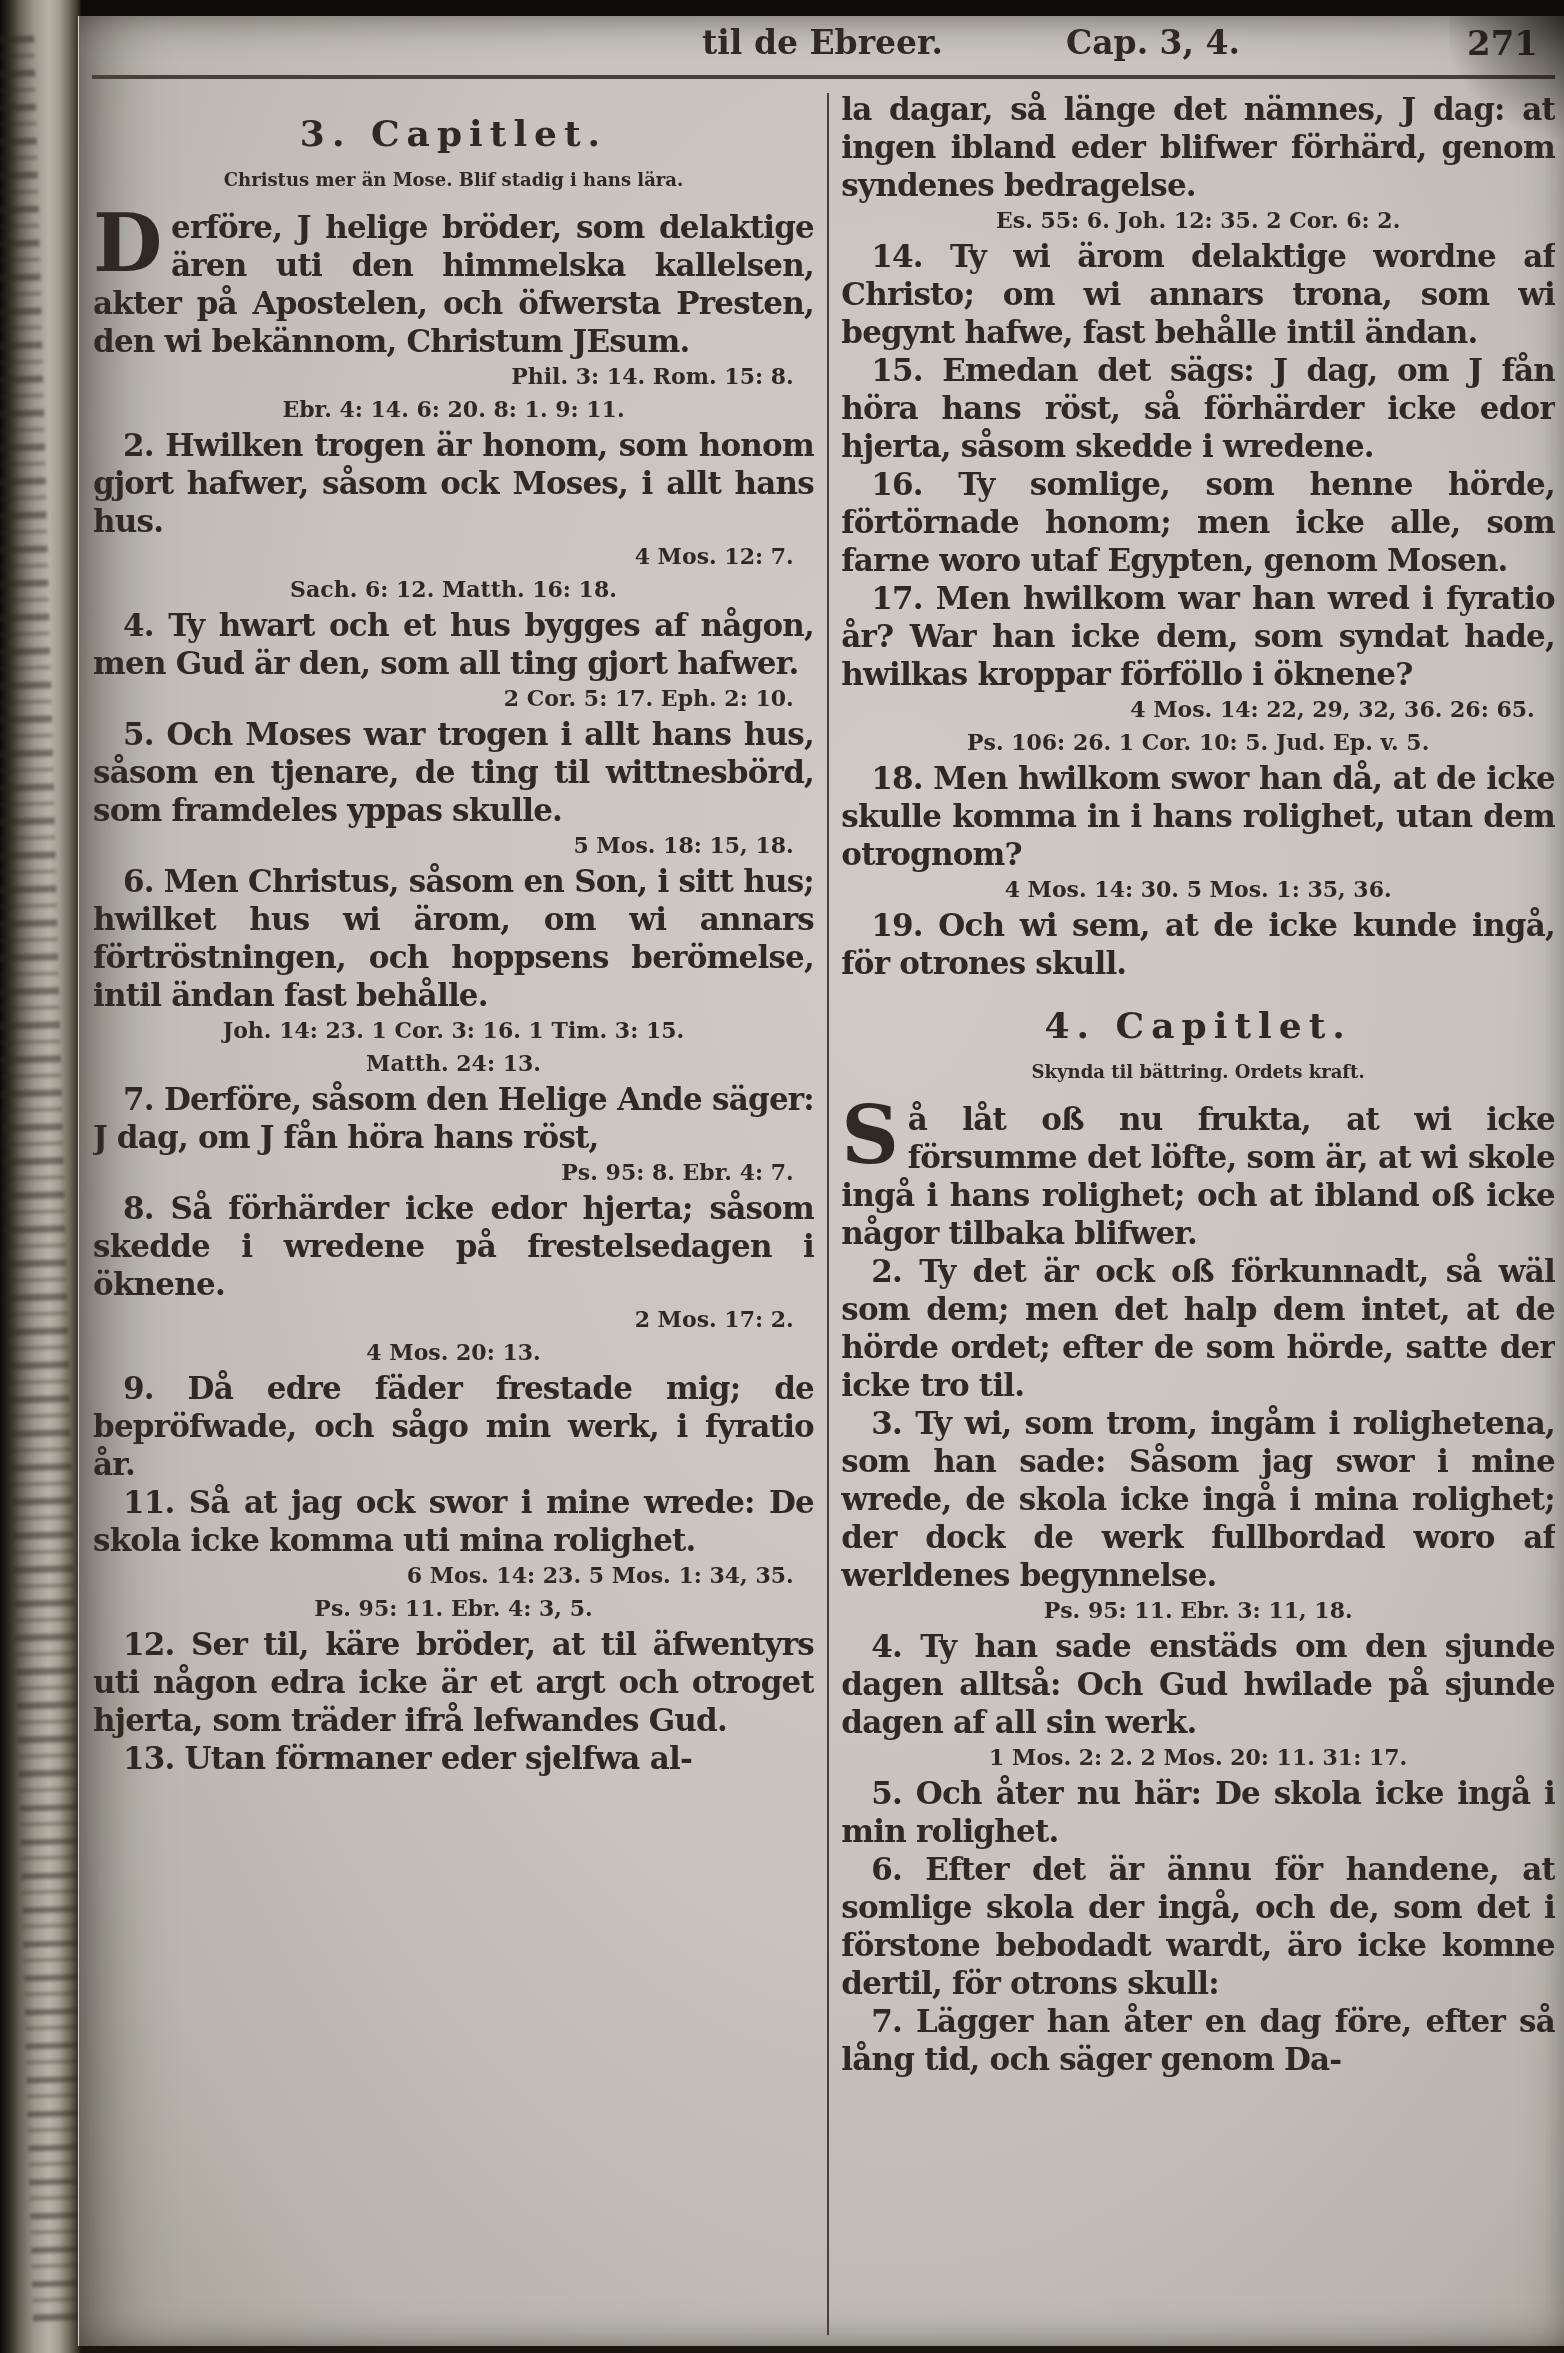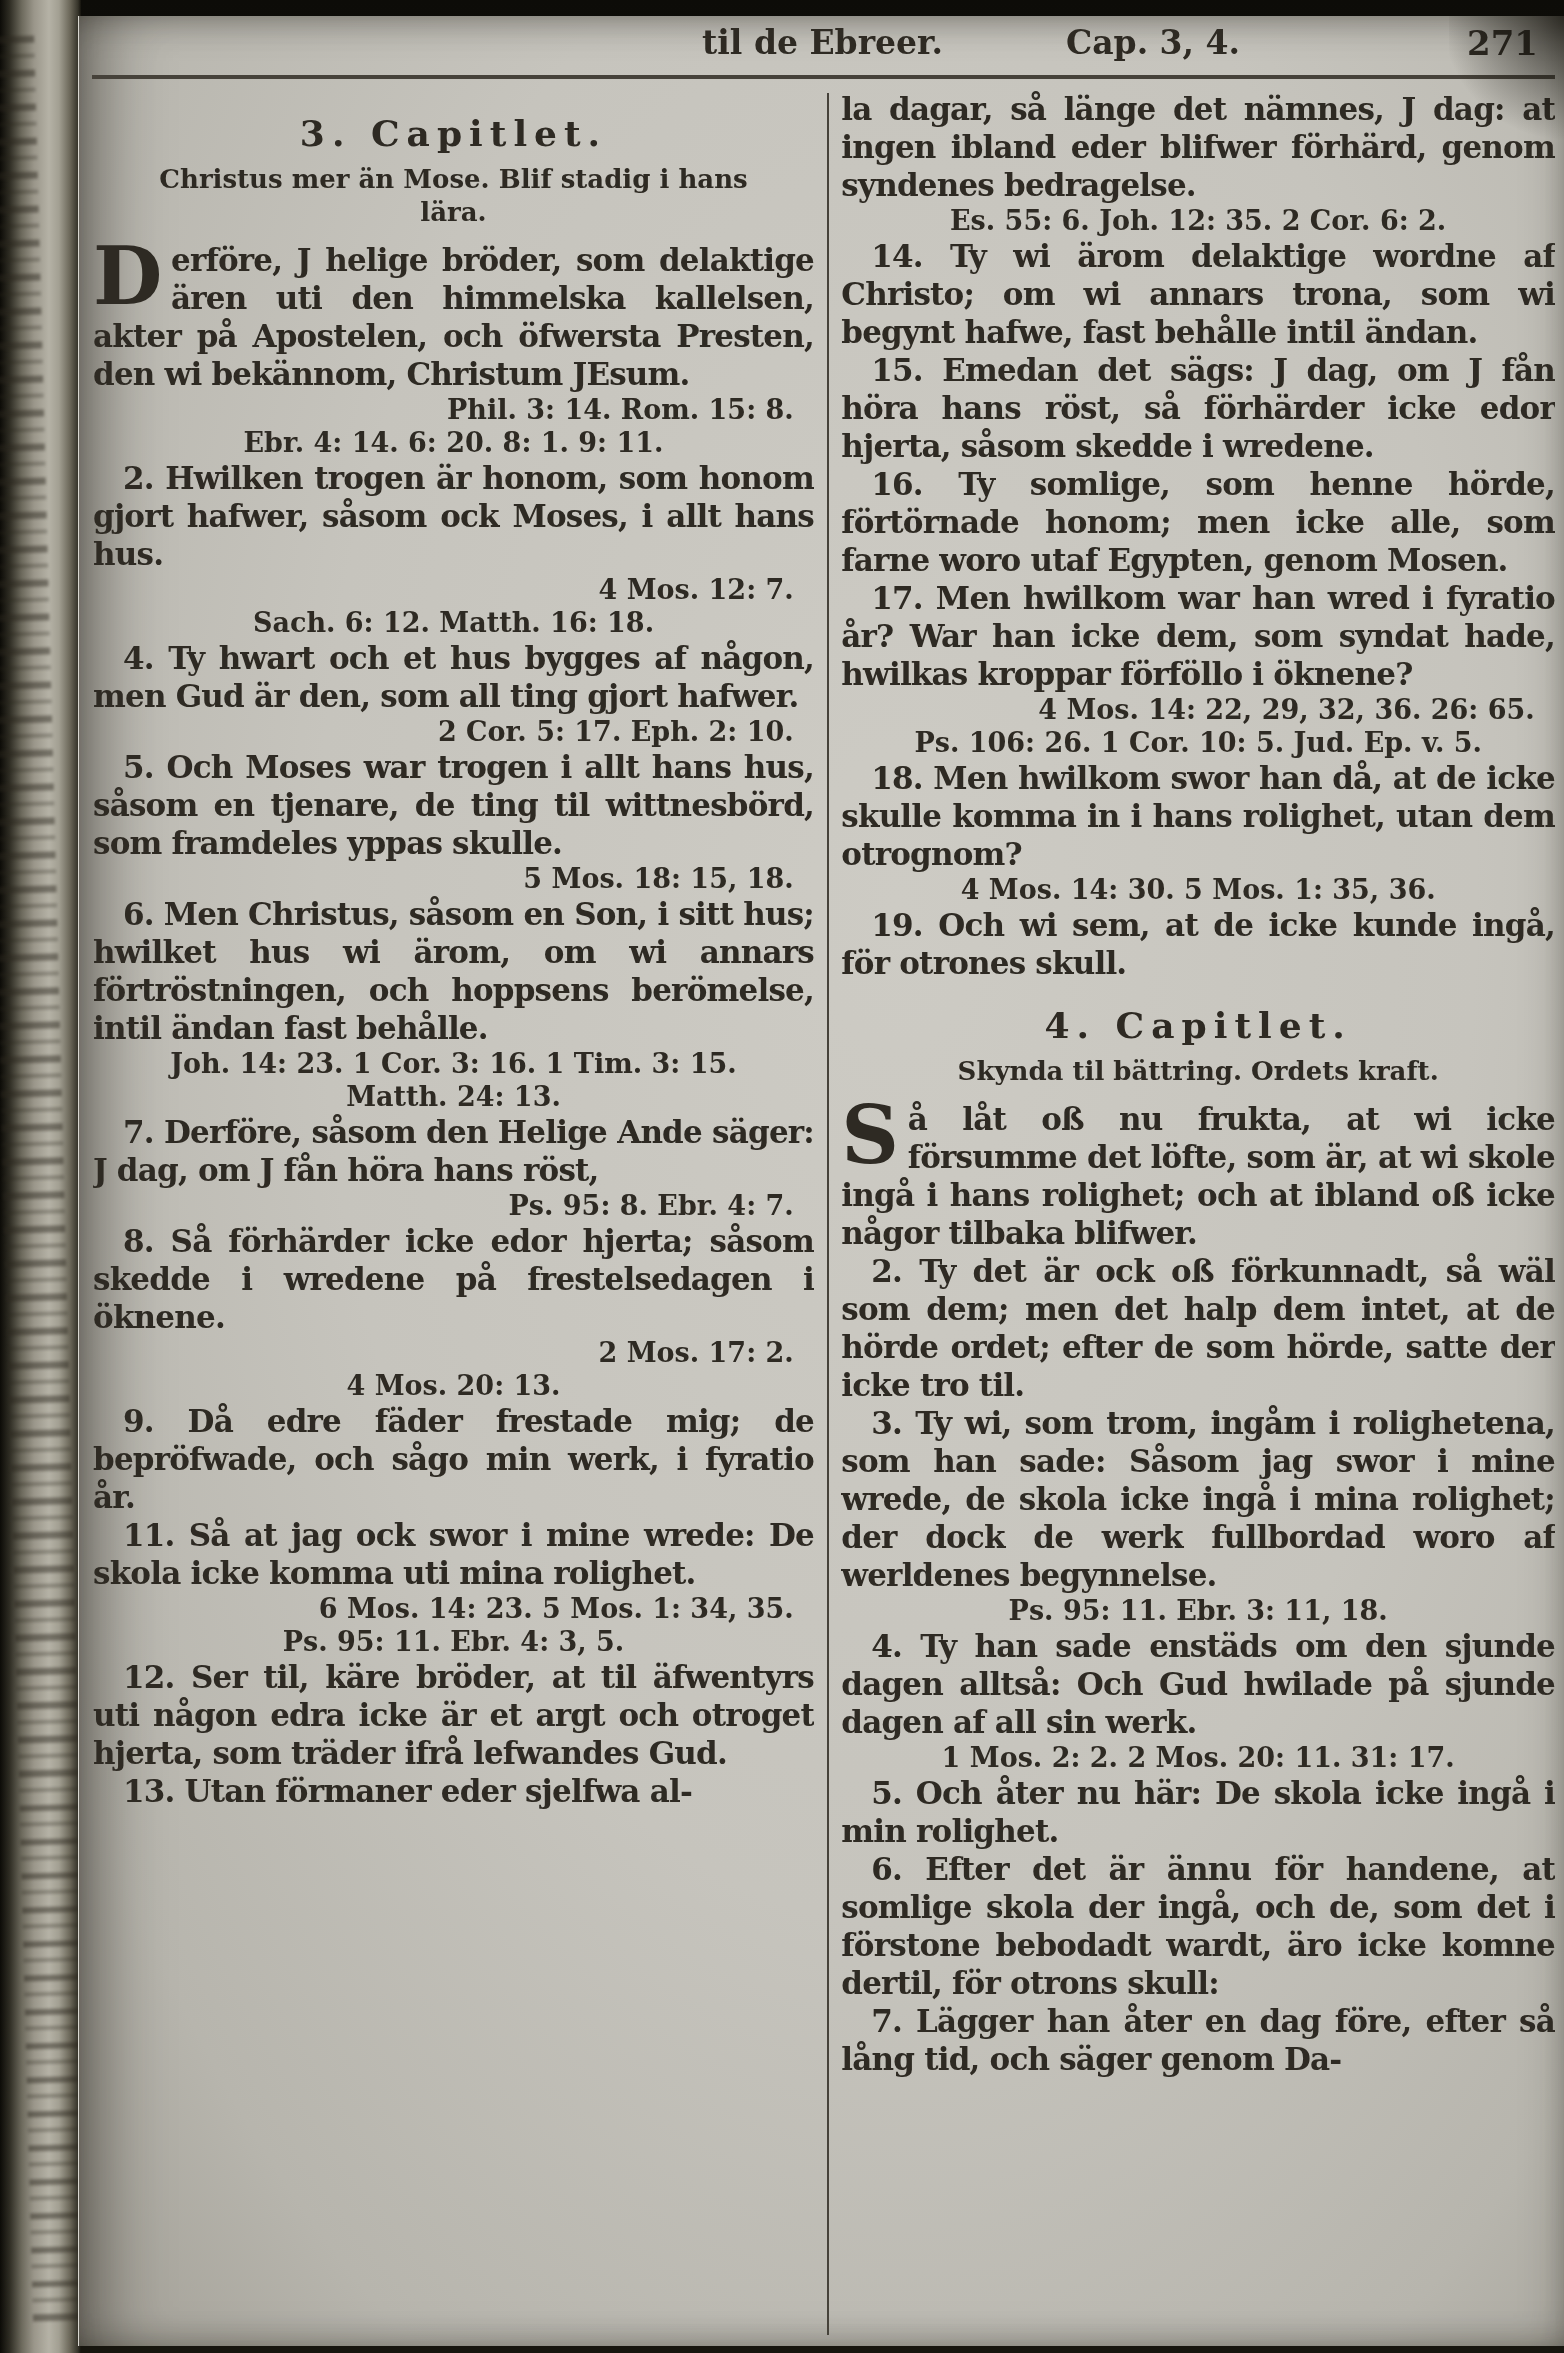--- a/index.html
+++ b/index.html
@@ -35,22 +35,22 @@
   .col{overflow:hidden;text-align:justify;}
   .col-left{width:721px;}
   .col-right{flex:1;}
   .col-divider{width:2.3px;background:#46423a;margin:3.1px 12.5px 0 12.5px;}
   
   p.verse{margin:0;font-size:31px;line-height:38px;font-weight:700;
     letter-spacing:-0.8px;text-indent:30px;}
   p.verse.has-dropcap,p.verse.cont{text-indent:0;}
   .dropcap{float:left;font-size:80px;line-height:67px;padding:1.6px 9.4px 0 0;font-weight:700;}
   .chapter-heading{font-size:36px;font-weight:700;letter-spacing:7px;text-align:center;margin:22px 0 9.4px 0;}
-  .subtitle{font-size:26px;font-weight:700;line-height:33px;text-align:center;margin:0 auto 12.5px auto;max-width:88%;}
-  .ref{font-size:27px;line-height:33px;font-weight:700;letter-spacing:0;}
+  .subtitle{font-size:18px;font-weight:700;line-height:33px;text-align:center;margin:0 auto 12.5px auto;max-width:88%;}
+  .ref{font-size:22px;line-height:33px;font-weight:700;letter-spacing:0;}
   .ref-center{text-align:center;}
   .ref-right{text-align:right;padding-right:20.3px;}
 </style>
 </head>
 <body>
 
 <div id="canvas">
   <div class="prev-edge">
     <div class="prev-edge-text"></div>
   </div>

